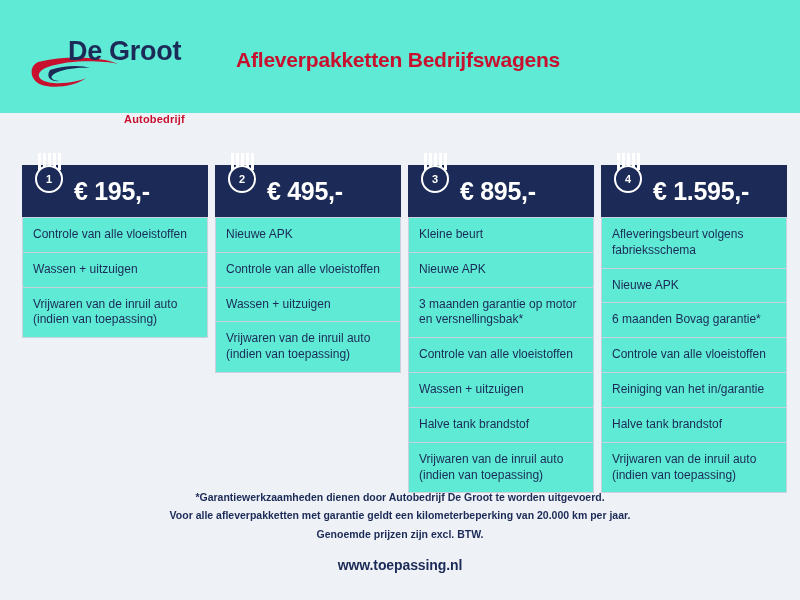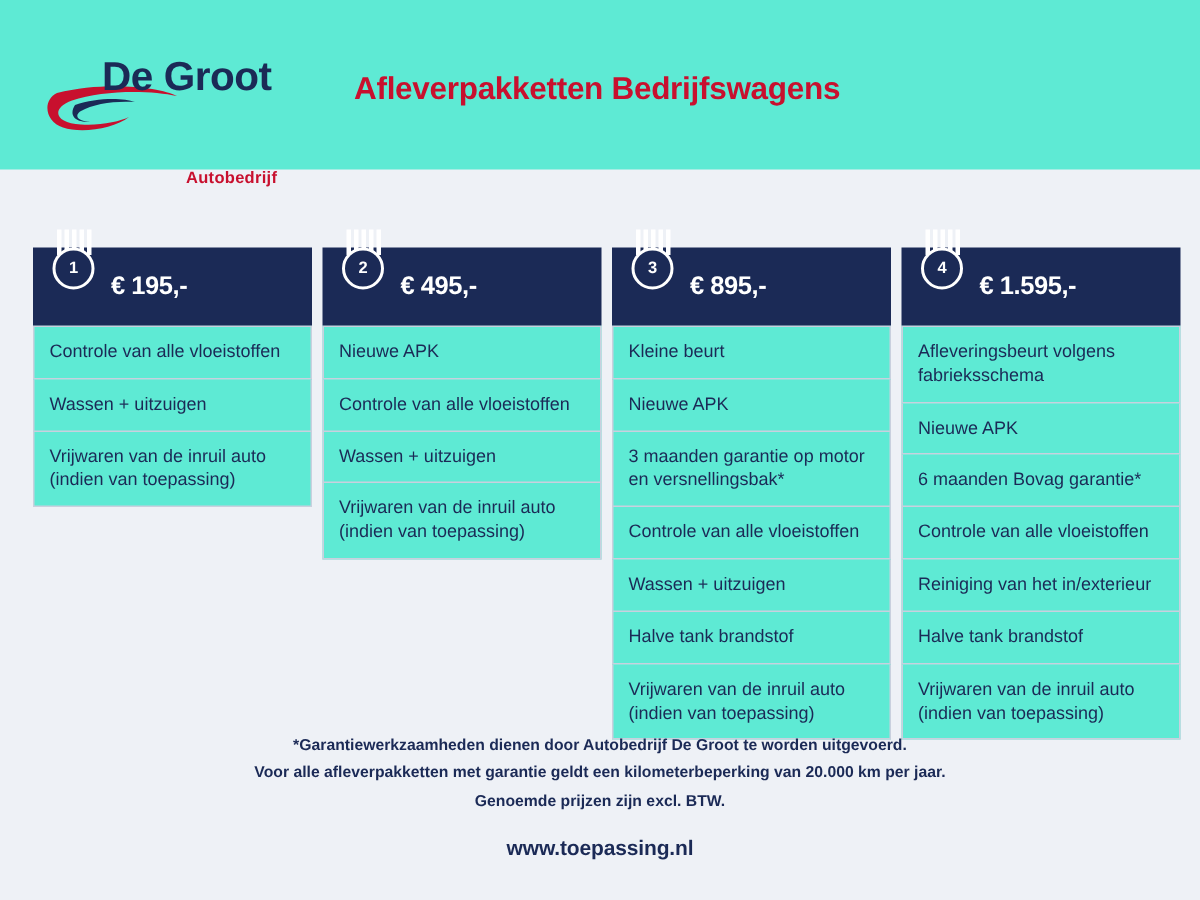--- a/index.html
+++ b/index.html
@@ -73,21 +73,21 @@
   .pkg-head {
     position: relative;
     height: 52px;
     background: #1b2a56;
     display: flex;
     align-items: center;
     padding-left: 52px;
     color: #ffffff;
   }
   .pkg-price {
-    font-size: 17px;
+    font-size: 25px;
     font-weight: bold;
     letter-spacing: -0.3px;
   }
   .badge {
     position: absolute;
     left: 12px; top: -12px;
     width: 30px; height: 44px;
   }
   .badge .ribbons {
     position: absolute;
@@ -247,21 +247,21 @@
           </div>
           <div class="circle">4</div>
         </div>
         <div class="pkg-price">€ 1.595,-</div>
       </div>
       <div class="items">
         <div class="item">Afleveringsbeurt volgens fabrieksschema</div>
         <div class="item">Nieuwe APK</div>
         <div class="item">6 maanden Bovag garantie*</div>
         <div class="item">Controle van alle vloeistoffen</div>
-        <div class="item">Reiniging van het in/exterieur</div>
+        <div class="item">Reiniging van het in/garantie</div>
         <div class="item">Halve tank brandstof</div>
         <div class="item">Vrijwaren van de inruil auto (indien van toepassing)</div>
       </div>
     </div>
 
   </div>
 
   <div class="footer">
     <div class="foot-line">*Garantiewerkzaamheden dienen door Autobedrijf De Groot te worden uitgevoerd.</div>
     <div class="foot-line">Voor alle afleverpakketten met garantie geldt een kilometerbeperking van 20.000 km per jaar.</div>

